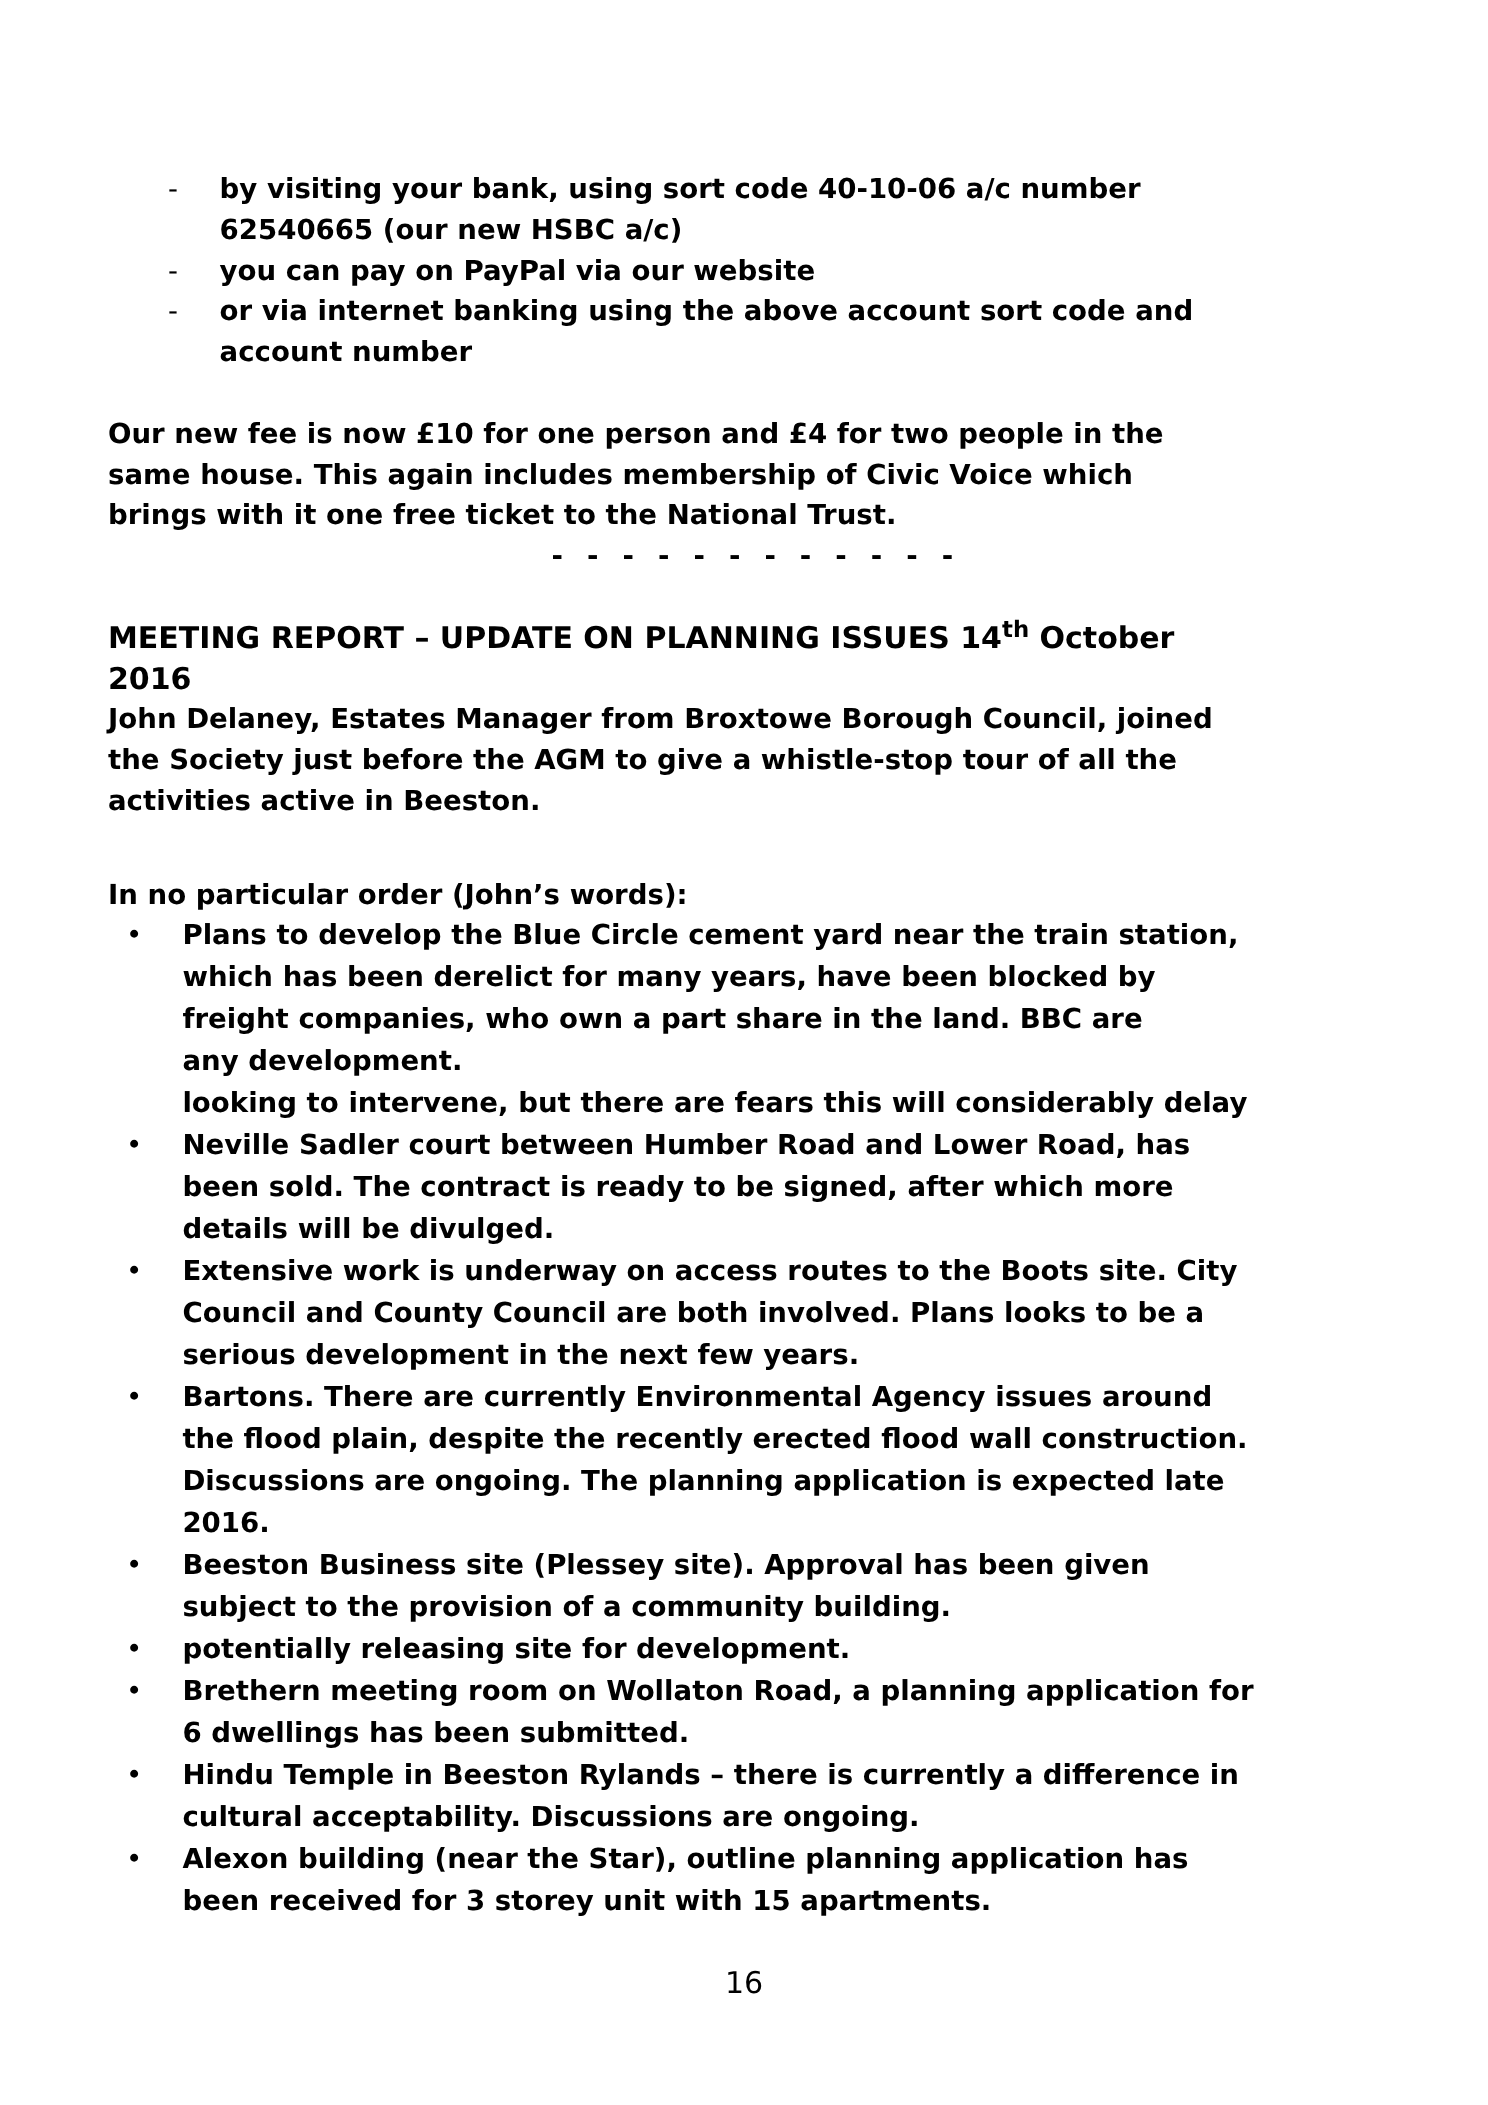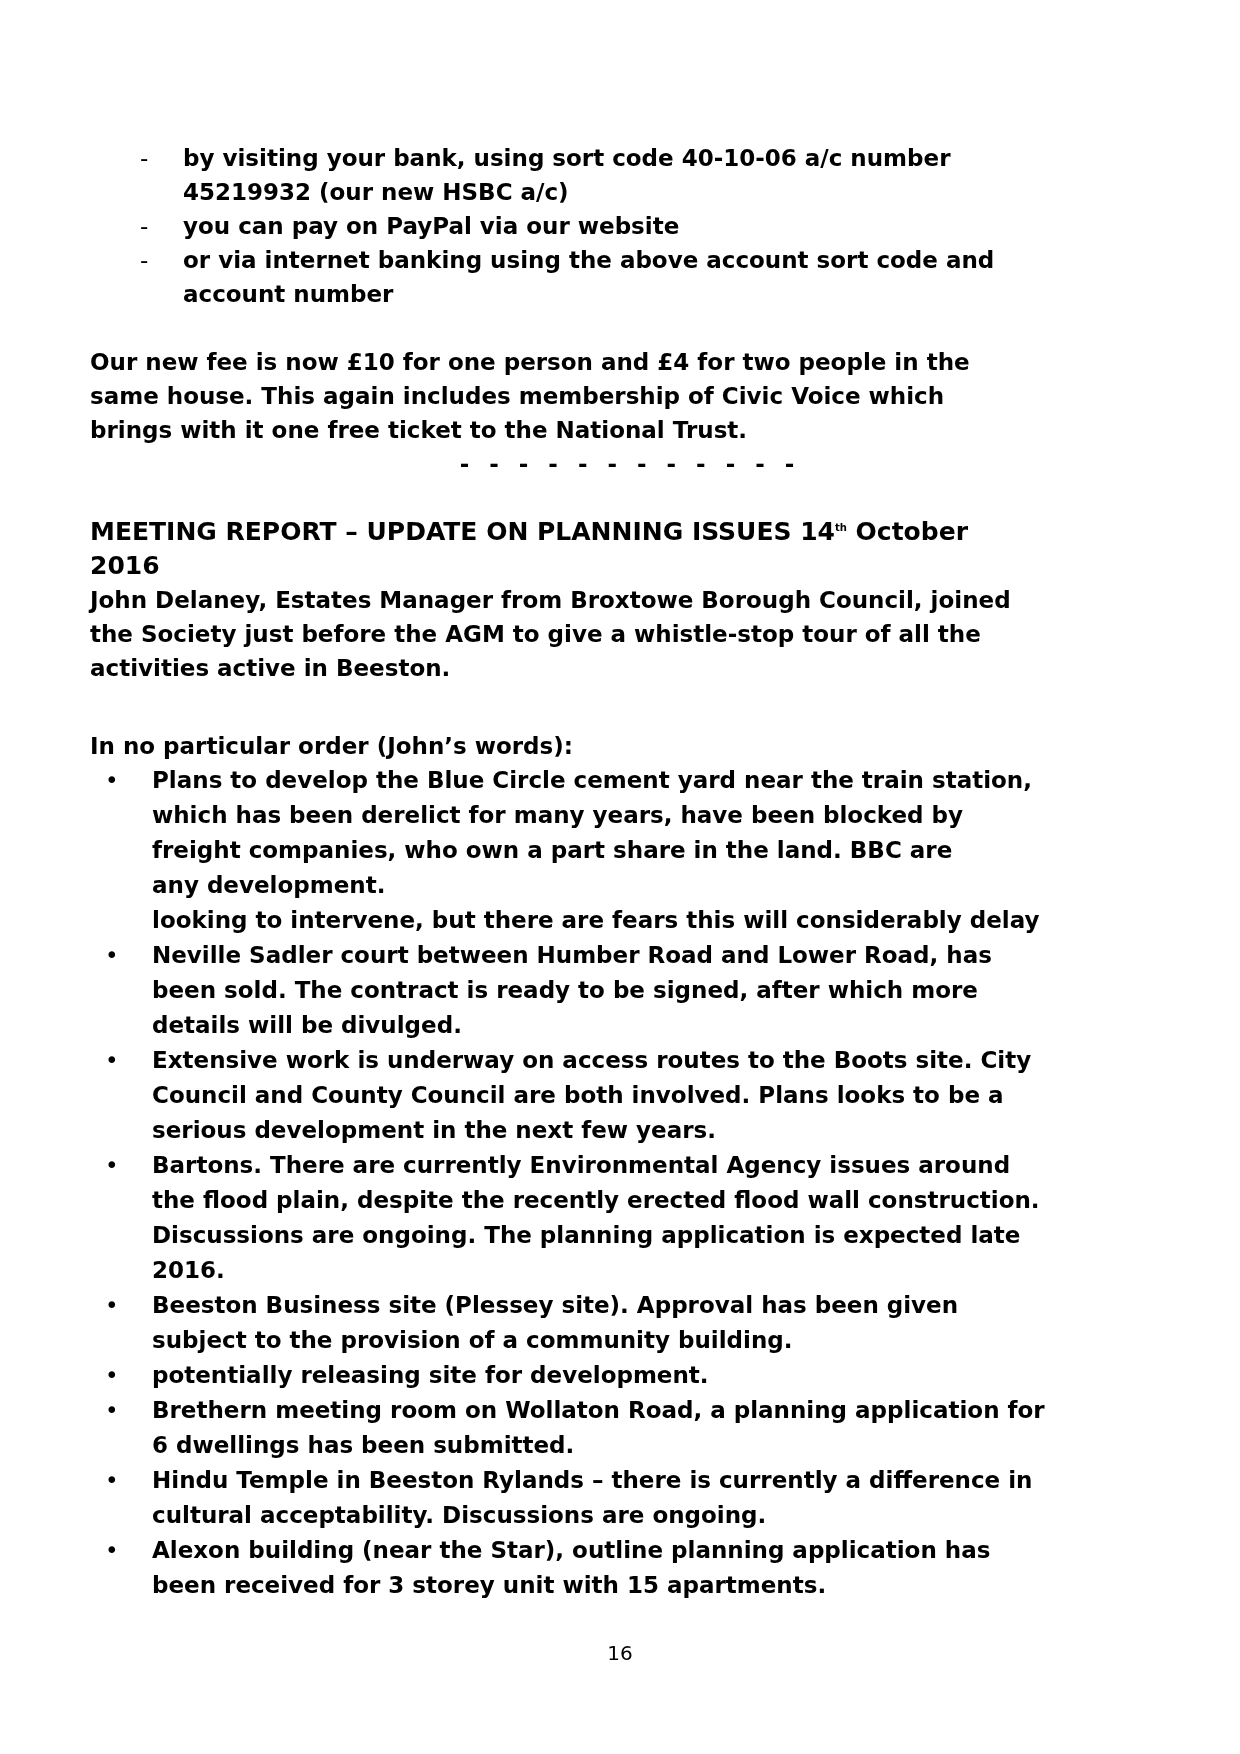--- a/index.html
+++ b/index.html
@@ -41,47 +41,47 @@
     text-align: center;
     font-weight: bold;
     letter-spacing: 6px;
   }
   .heading {
     font-weight: bold;
     font-size: 25px;
     line-height: 34px;
   }
   .heading sup {
-    font-size: 10px;
+    font-size: 19px;
     line-height: 0;
     vertical-align: baseline;
     position: relative;
     top: -9px;
   }
   .footer {
     position: absolute;
     top: 1636px;
     left: 0;
     width: 1240px;
     text-align: center;
-    font-size: 20px;
+    font-size: 25px;
     line-height: 34px;
   }
 </style>
 </head>
 <body>
 
 <div class="page">
   <div class="content">
 
     <div>
         <div class="dash-item">
           <span class="marker">-</span>
           <div class="line">by visiting your bank, using sort code 40-10-06 a/c number</div>
-          <div class="line">45219932 (our new HSBC a/c)</div>
+          <div class="line">62540665 (our new HSBC a/c)</div>
         </div>
         <div class="dash-item">
           <span class="marker">-</span>
           <div class="line">you can pay on PayPal via our website</div>
         </div>
         <div class="dash-item">
           <span class="marker">-</span>
           <div class="line">or via internet banking using the above account sort code and</div>
           <div class="line">account number</div>
         </div>

